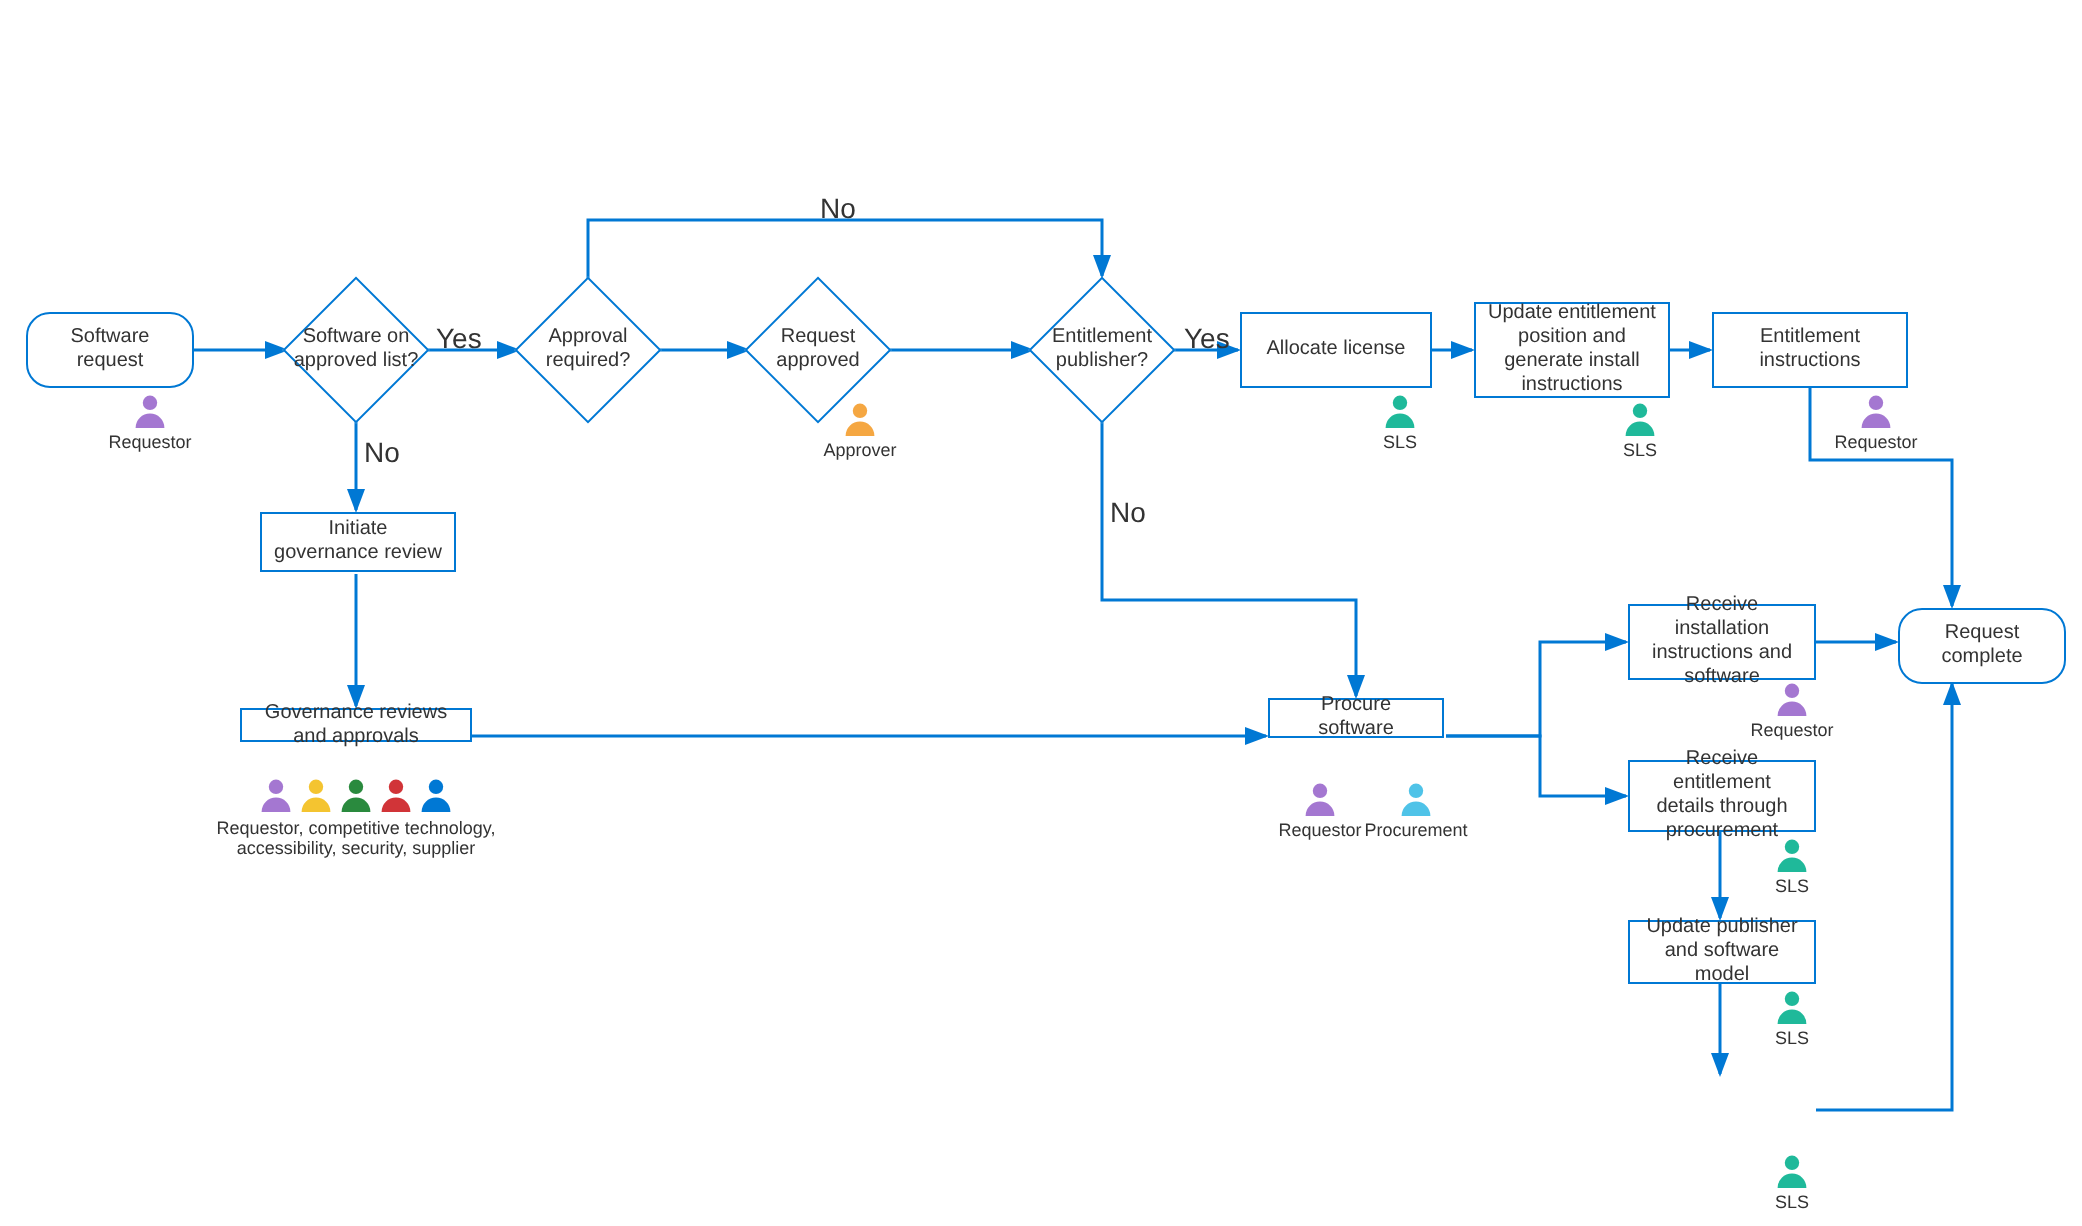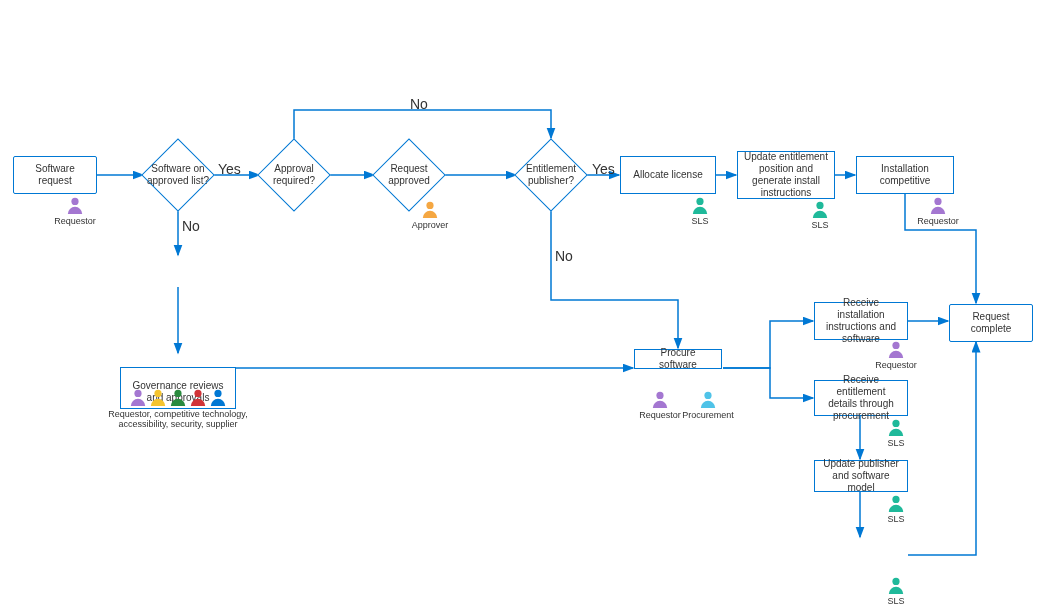--- a/index.html
+++ b/index.html
@@ -27,21 +27,21 @@
     background: #fff;
     display: flex;
     align-items: center;
     justify-content: center;
     text-align: center;
     font-size: 10px;
     line-height: 1.2;
     padding: 4px 6px;
     box-sizing: border-box;
   }
-  .box.rounded { border-radius: 2px; }
+  .box.rounded { border-radius: 12px; }
   .diamond-wrap {
     position: absolute;
   }
   .diamond {
     width: 100%; height: 100%;
     transform: rotate(45deg);
     border: 1px solid #0078d4;
     background: #fff;
     box-sizing: border-box;
   }
@@ -158,24 +158,27 @@
     <div class="diamond-label">Entitlement publisher?</div>
   </div>
 
   <div class="box" style="left:620px; top:156px; width:96px; height:38px;">
       <span>Allocate license</span>
     </div>
   <div class="box" style="left:737px; top:151px; width:98px; height:48px;">
       <span>Update entitlement position and generate install instructions</span>
     </div>
   <div class="box" style="left:856px; top:156px; width:98px; height:38px;">
-      <span>Installation competitive</span>
-    </div>
-
-  <div class="box" style="left:120px; top:367px; width:116px; height:42px;align-items:flex-end;">
+      <span>Entitlement instructions</span>
+    </div>
+
+  <div class="box" style="left:130px; top:256px; width:98px; height:30px;">
+      <span>Initiate governance review</span>
+    </div>
+  <div class="box" style="left:120px; top:354px; width:116px; height:17px;">
       <span>Governance reviews and approvals</span>
     </div>
 
   <div class="box" style="left:634px; top:349px; width:88px; height:20px;">
       <span>Procure software</span>
     </div>
 
   <div class="box" style="left:814px; top:302px; width:94px; height:38px;">
       <span>Receive installation instructions and software</span>
     </div>

